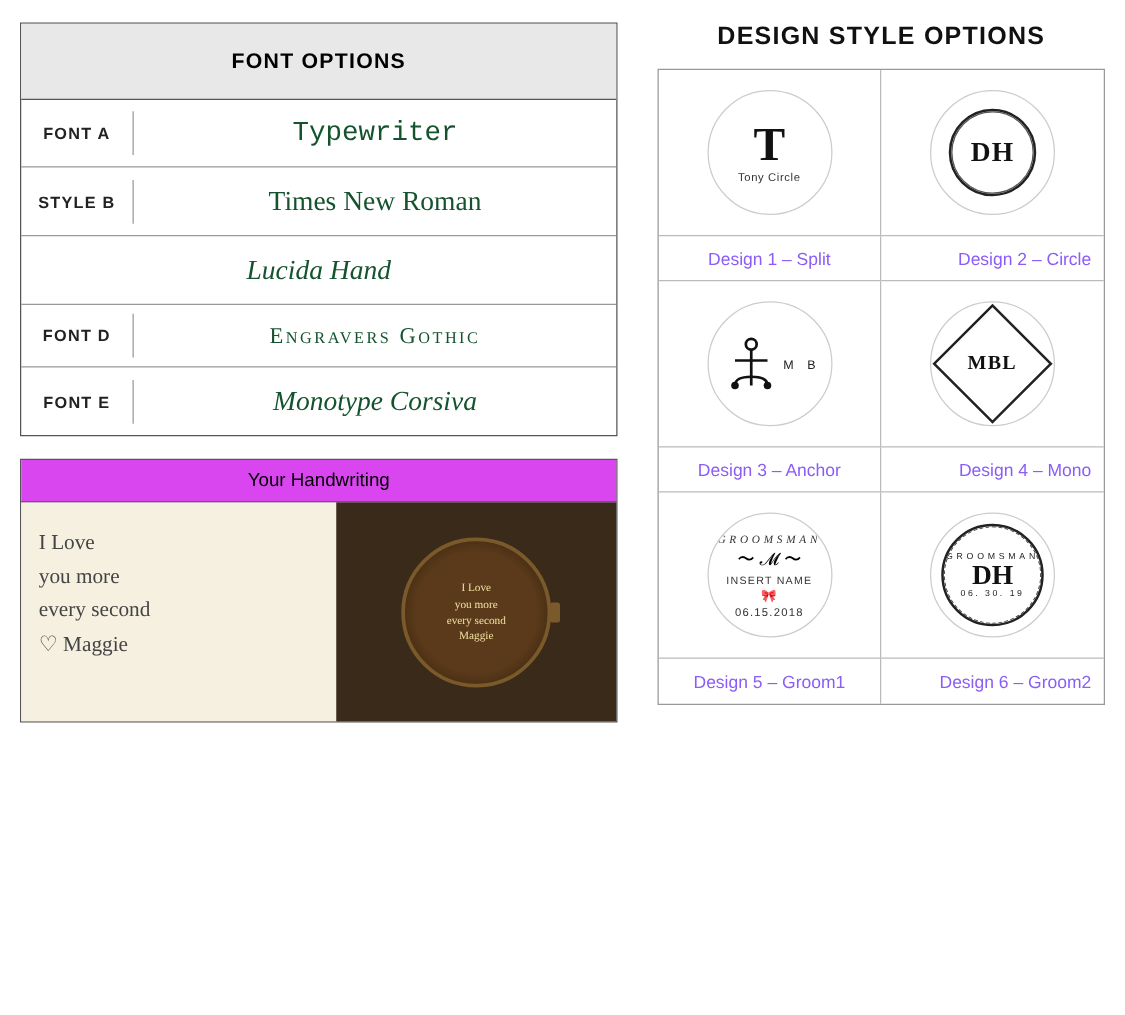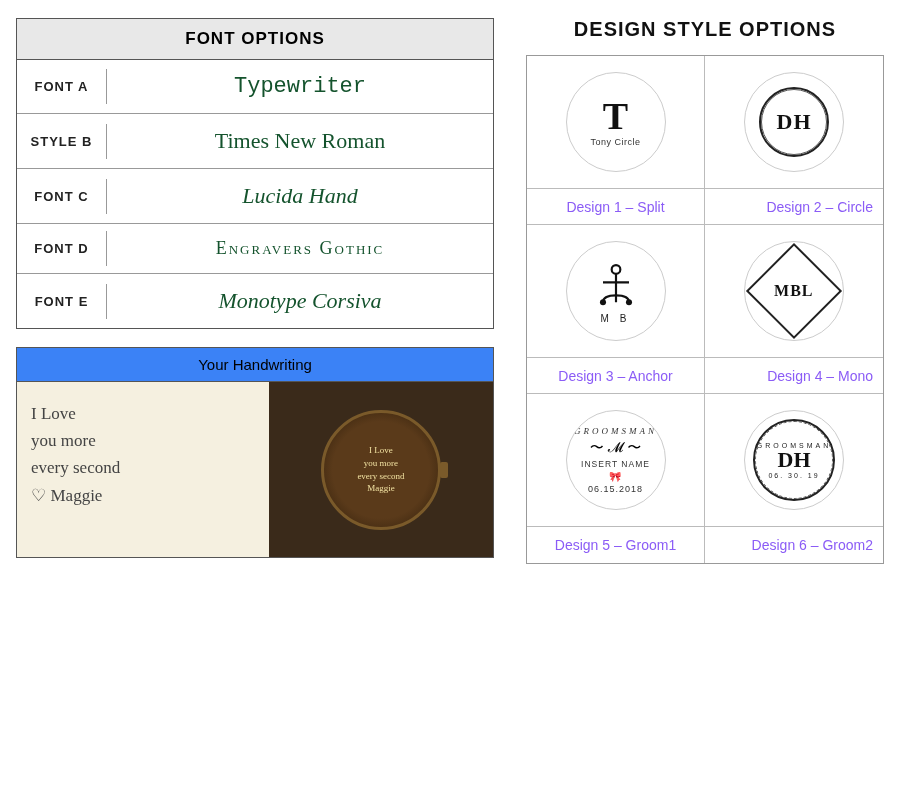--- a/index.html
+++ b/index.html
@@ -25,21 +25,21 @@
     
     .font-table-container {
       border: 1.5px solid #555;
     }
     .font-table-header {
       background: #e8e8e8;
       text-align: center;
       font-weight: bold;
       font-size: 17px;
       letter-spacing: 1px;
-      padding: 10px 0;
+      padding: 20px 0;
       border-bottom: 1.5px solid #555;
     }
     .font-row {
       display: flex;
       flex-direction: row;
       border-bottom: 1px solid #999;
       align-items: center;
     }
     .font-row:last-child {
       border-bottom: none;
@@ -66,21 +66,21 @@
     .font-b { font-family: 'Times New Roman', Times, serif; }
     .font-c { font-family: 'Lucida Handwriting', cursive; font-style: italic; }
     .font-d { font-family: 'Copperplate Gothic', 'Copperplate', fantasy; font-variant: small-caps; letter-spacing: 2px; font-size: 18px; }
     .font-e { font-family: 'Monotype Corsiva', 'URW Chancery L', cursive; font-style: italic; }
 
     
     .handwriting-container {
       border: 1.5px solid #555;
     }
     .handwriting-header {
-      background: #3b82f6;
+      background: #d946ef;
       text-align: center;
       font-size: 15px;
       padding: 8px 0;
       border-bottom: 1.5px solid #555;
     }
     .handwriting-body {
       display: flex;
       flex-direction: row;
       gap: 0;
       height: 175px;
@@ -242,21 +242,21 @@
       font-size: 22px;
       font-weight: bold;
       font-family: 'Times New Roman', serif;
       color: #111;
       letter-spacing: 1px;
     }
 
     
     .design3-inner {
       display: flex;
-      flex-direction: column;
+      flex-direction: row;
       align-items: center;
       justify-content: center;
     }
     .anchor-svg {
       width: 52px;
       height: 52px;
     }
     .design3-initials {
       font-size: 10px;
       font-family: Arial, sans-serif;
@@ -376,21 +376,20 @@
     <div class="font-table-header">FONT OPTIONS</div>
     <div class="font-row">
       <div class="font-label">FONT A</div>
       <div class="font-sample font-a">Typewriter</div>
     </div>
     <div class="font-row">
       <div class="font-label">STYLE B</div>
       <div class="font-sample font-b">Times New Roman</div>
     </div>
     <div class="font-row">
-      <div class="font-label">FONT C</div>
       <div class="font-sample font-c">Lucida Hand</div>
     </div>
     <div class="font-row">
       <div class="font-label">FONT D</div>
       <div class="font-sample font-d">Engravers Gothic</div>
     </div>
     <div class="font-row">
       <div class="font-label">FONT E</div>
       <div class="font-sample font-e">Monotype Corsiva</div>
     </div>

